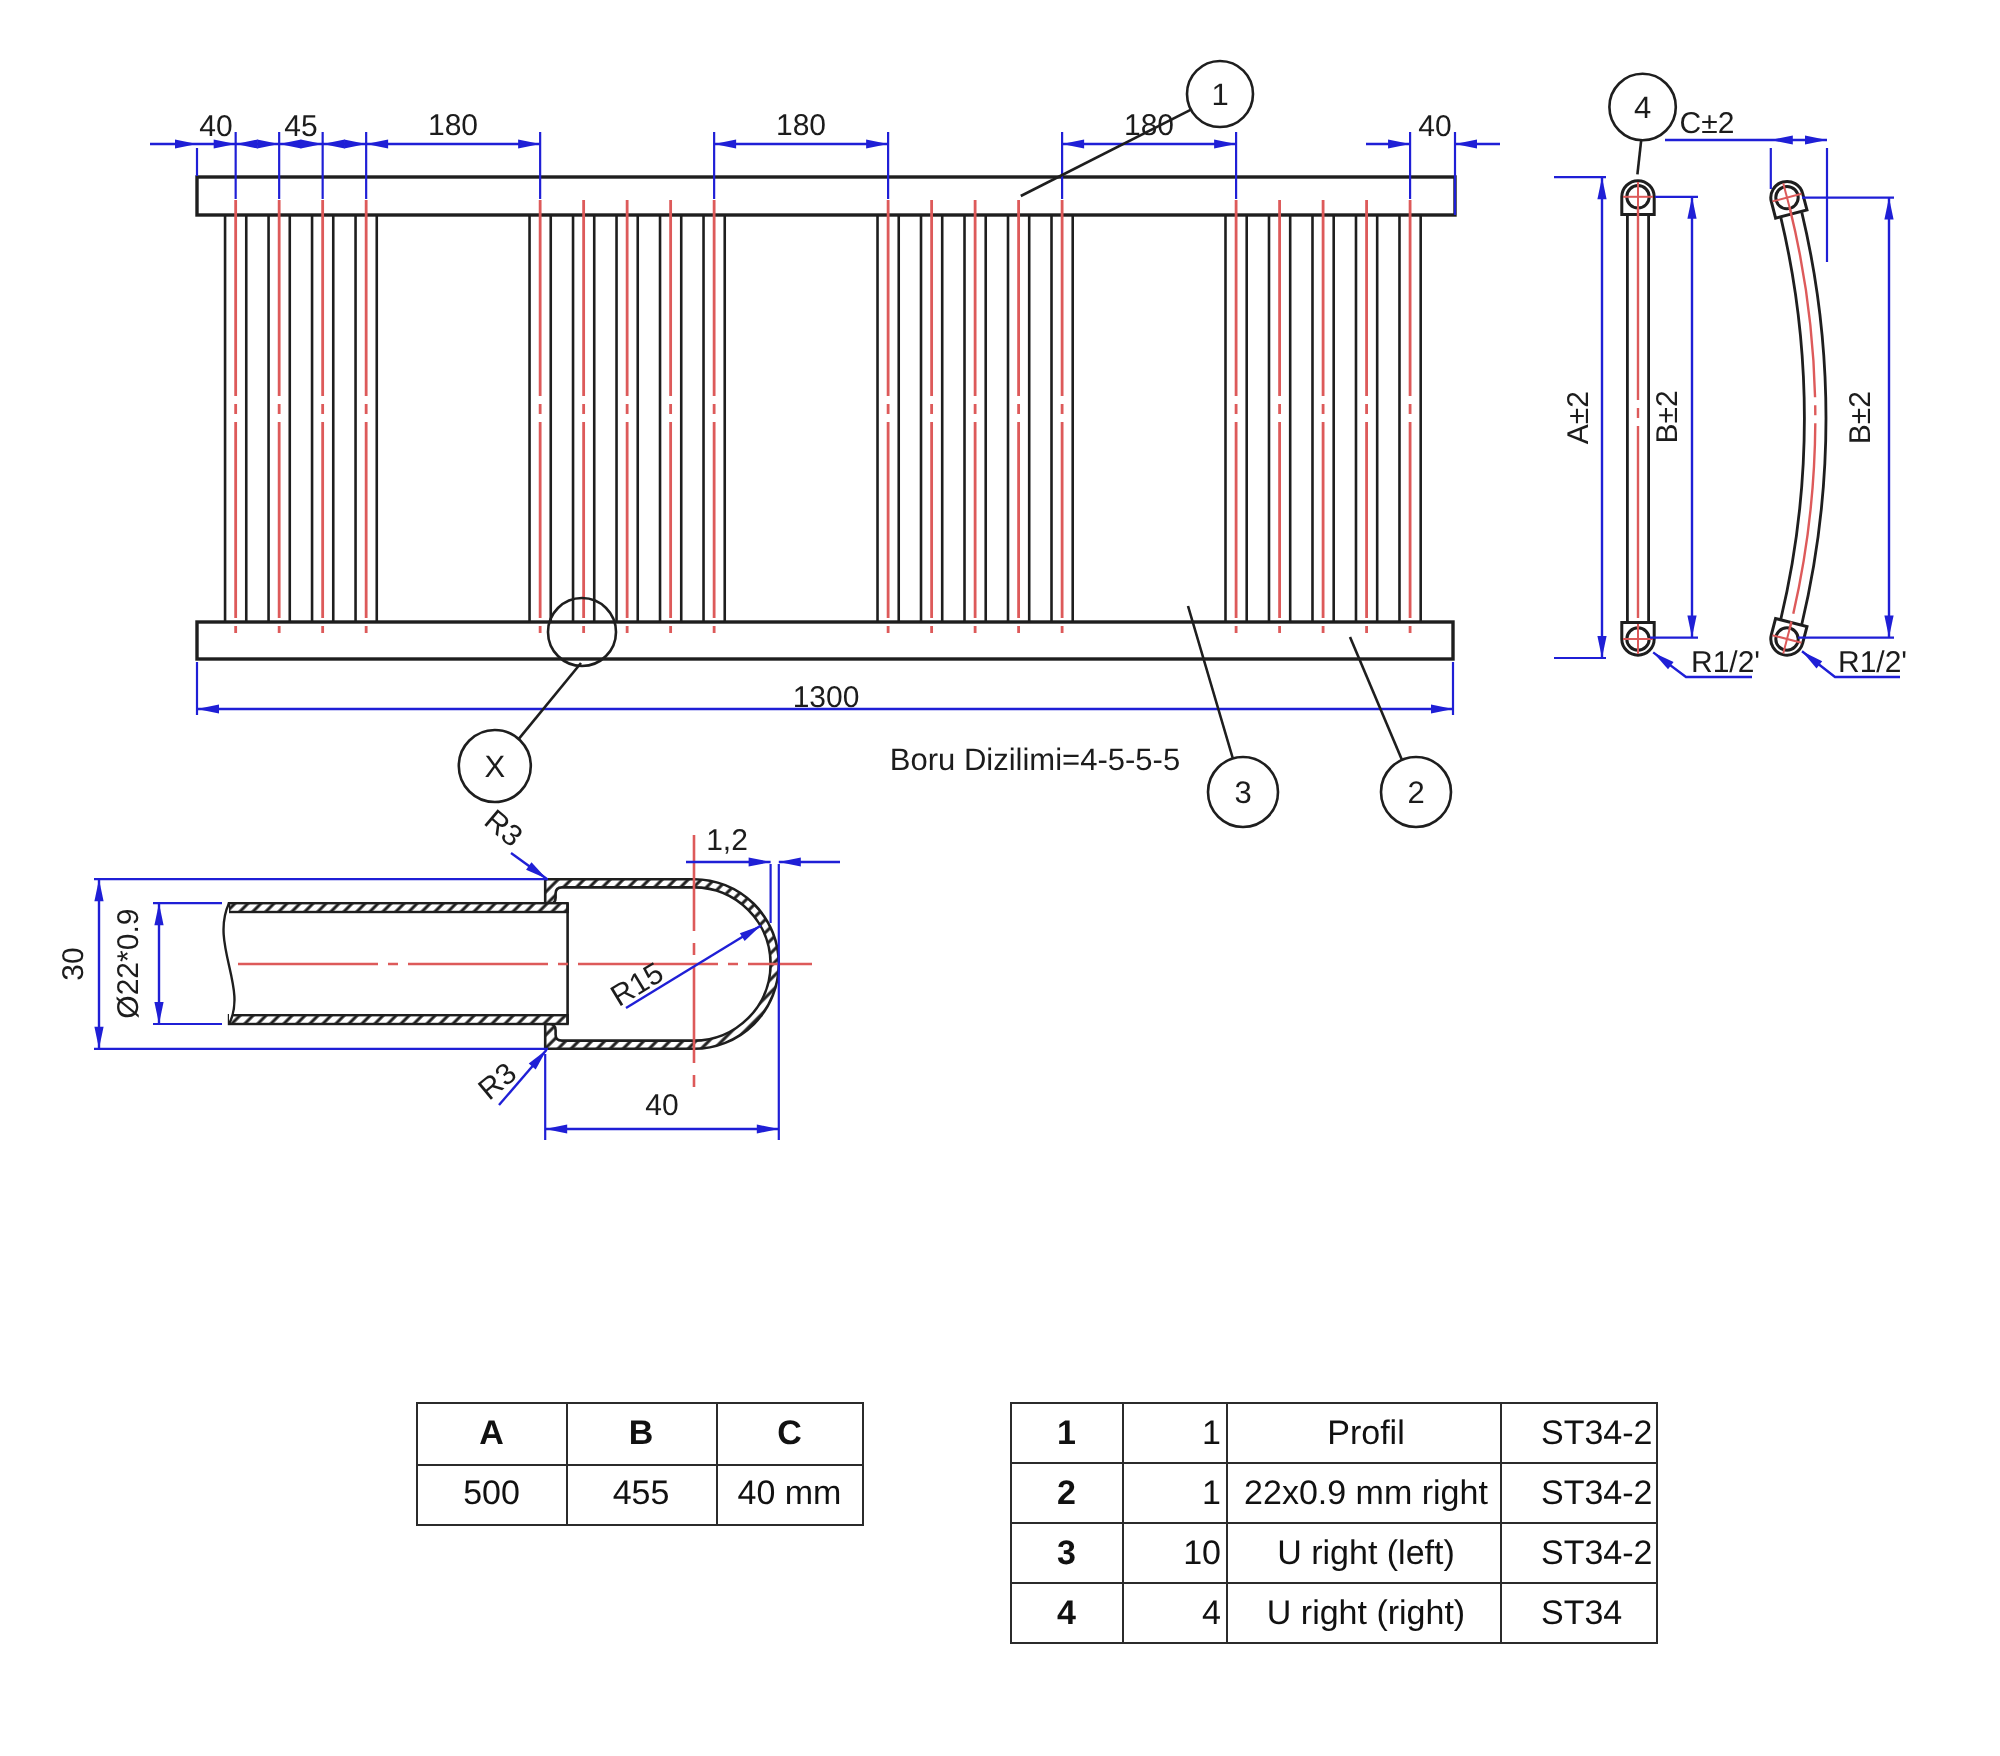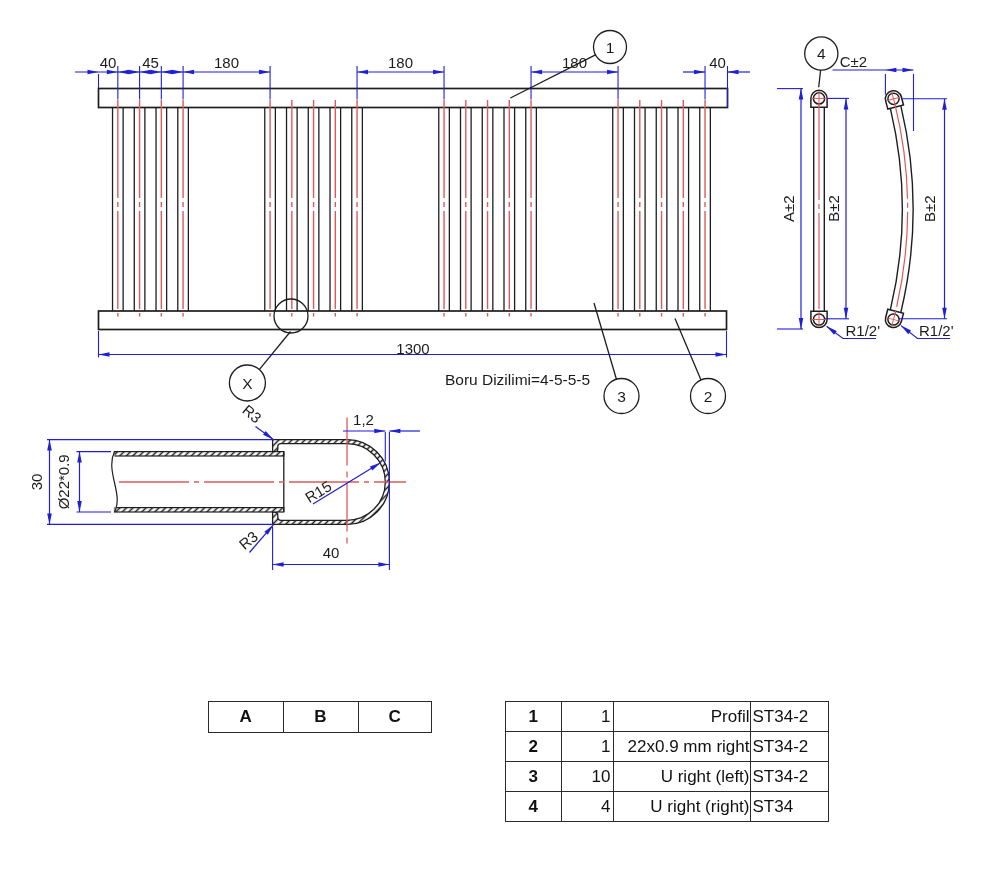--- a/index.html
+++ b/index.html
@@ -13,22 +13,22 @@
   table.sheet{position:absolute;border-collapse:collapse;table-layout:fixed;
               font-family:"Liberation Sans",sans-serif;font-size:17px;color:#111;}
   table.sheet td{border:1.4px solid #2b2b2b;padding:0;vertical-align:middle;overflow:hidden;white-space:nowrap;}
   #abc-table{left:208px;top:701px;width:223px;}
   #abc-table td{text-align:center;height:29.5px;}
   #abc-table tr.hdr td{font-weight:bold;}
   #bom-table{left:505px;top:701px;width:323px;}
   #bom-table td{height:29px;}
   #bom-table td.c-no{text-align:center;font-weight:bold;}
   #bom-table td.c-qty{text-align:right;padding-right:2px;}
-  #bom-table td.c-desc{text-align:right;padding-left:3px;}
-  #bom-table td.c-mat{text-align:left;padding-left:2px;}
+  #bom-table td.c-desc{text-align:center;padding-left:3px;}
+  #bom-table td.c-mat{text-align:left;padding-left:20px;}
 </style>
 </head>
 <body>
 
 <div id="page">
 
 <svg id="drawing" width="1000" height="878" viewBox="0 0 1000 878">
   <defs>
     <pattern id="hatch" width="4.6" height="4.6" patternUnits="userSpaceOnUse" patternTransform="rotate(45)">
       <rect width="4.6" height="4.6" fill="#ffffff"></rect>
@@ -309,20 +309,25 @@
         <col style="width:74.5px">
         <col style="width:75px">
         <col style="width:73.5px">
       </colgroup>
   <tbody>
         <tr class="hdr">
     <td>A</td>
     <td>B</td>
     <td>C</td>
   </tr>
+  <tr>
+    <td>500</td>
+    <td>455</td>
+    <td>40 mm</td>
+  </tr>
 </tbody>
     </table>
 
 <table class="sheet" id="bom-table">
   <colgroup>
         <col style="width:55.5px">
         <col style="width:52px">
         <col style="width:137px">
         <col style="width:78.5px">
       </colgroup>

